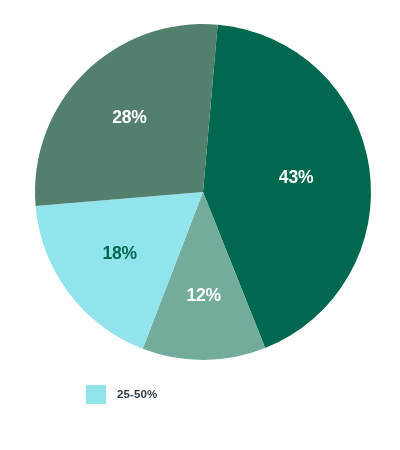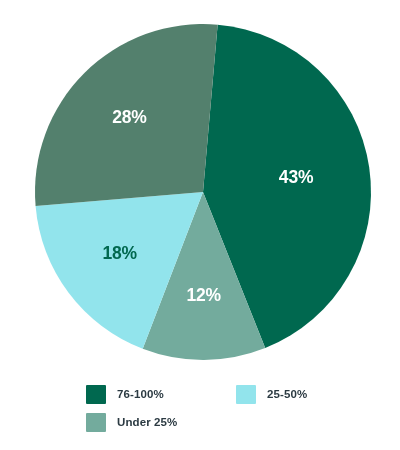--- a/index.html
+++ b/index.html
@@ -89,26 +89,18 @@
           <text x="296.08" y="178.31" class="slice-label" fill="#ffffff">43%</text>
           <text x="203.63" y="296.16" class="slice-label" fill="#ffffff">12%</text>
           <text x="119.68" y="254.51" class="slice-label" fill="#00684f">18%</text>
           <text x="129.48" y="118.22" class="slice-label" fill="#ffffff">28%</text>
         </g>
     </svg>
   </div>
 
   <div id="legend">
       <div class="legend-item">
-        <span class="legend-swatch" style="background: rgb(0, 104, 79);"></span>
-        <span class="legend-text">76-100%</span>
-      </div>
-      <div class="legend-item">
         <span class="legend-swatch" style="background: rgb(146, 228, 236);"></span>
         <span class="legend-text">25-50%</span>
-      </div>
-      <div class="legend-item">
-        <span class="legend-swatch" style="background: rgb(115, 171, 157);"></span>
-        <span class="legend-text">Under 25%</span>
       </div>
     </div>
 
 </div>
 
 </body></html>

